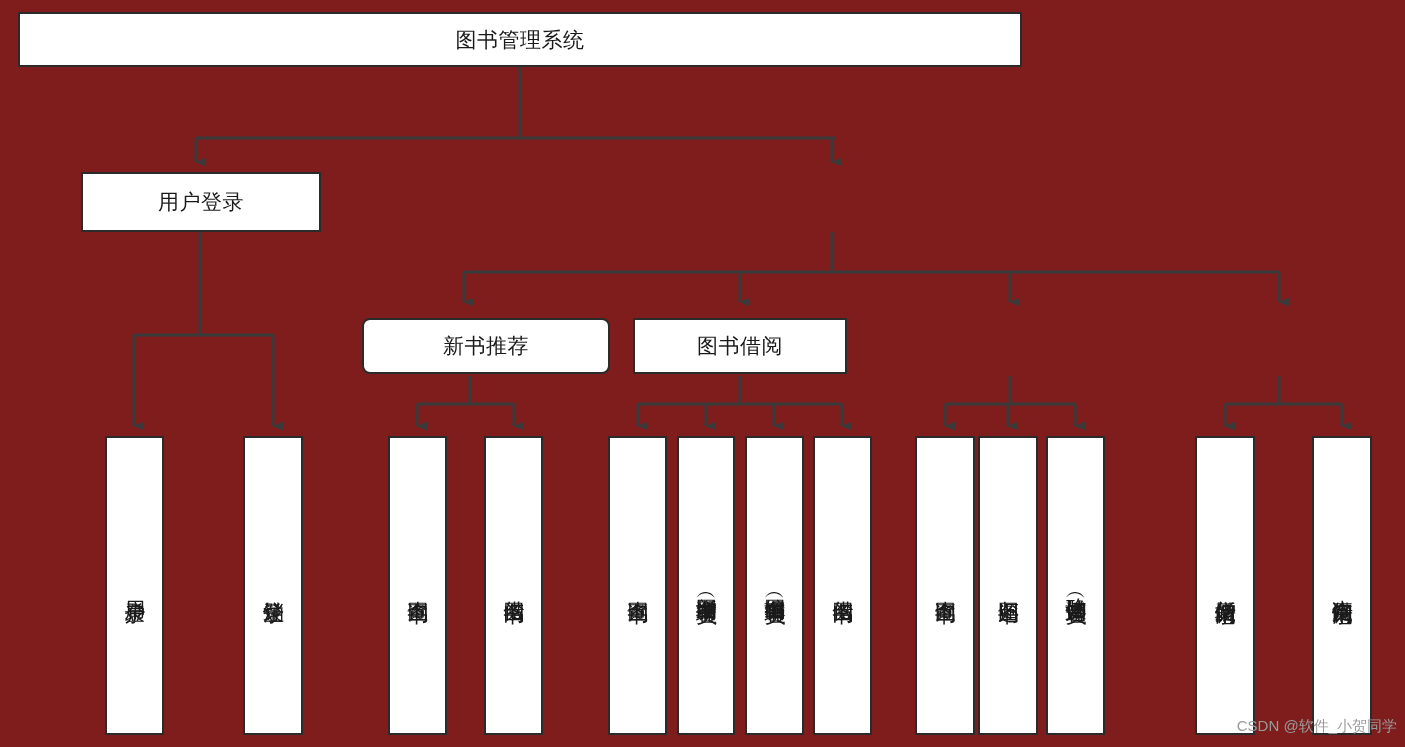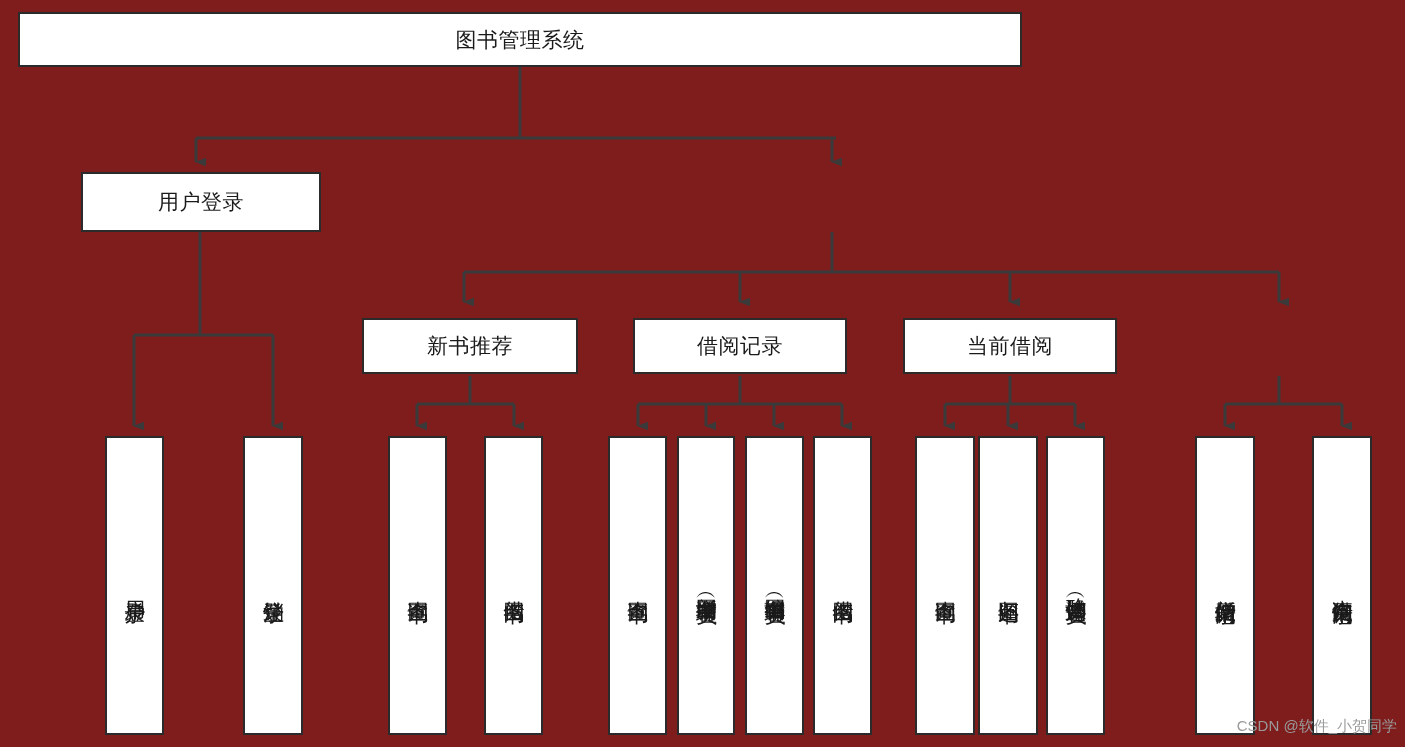--- a/index.html
+++ b/index.html
@@ -122,28 +122,25 @@
   </svg>
 
   <div class="node" style="left:18px; top:12px; width:1004px; height:55px;">
     <span class="node-label">图书管理系统</span>
   </div>
 
   <div class="node" style="left:81px; top:172px; width:240px; height:60px;">
     <span class="node-label">用户登录</span>
   </div>
 
-  <div class="node" style="left:362px; top:318px; width:216px; height:56px;">
+  <div class="node" style="left:362px; top:318px; width:248px; height:56px;border-radius:8px;">
     <span class="node-label">新书推荐</span>
   </div>
   <div class="node" style="left:633px; top:318px; width:214px; height:56px;">
-    <span class="node-label">借阅记录</span>
-  </div>
-  <div class="node" style="left:903px; top:318px; width:214px; height:56px;">
-    <span class="node-label">当前借阅</span>
+    <span class="node-label">图书借阅</span>
   </div>
 
   <div class="node vert" style="left:105px; top:436px; width:59px; height:299px;">
     <span class="node-label">用户登录</span>
   </div>
   <div class="node vert" style="left:243px; top:436px; width:60px; height:299px;">
     <span class="node-label">注销登录</span>
   </div>
 
   <div class="node vert" style="left:388px; top:436px; width:59px; height:299px;">

